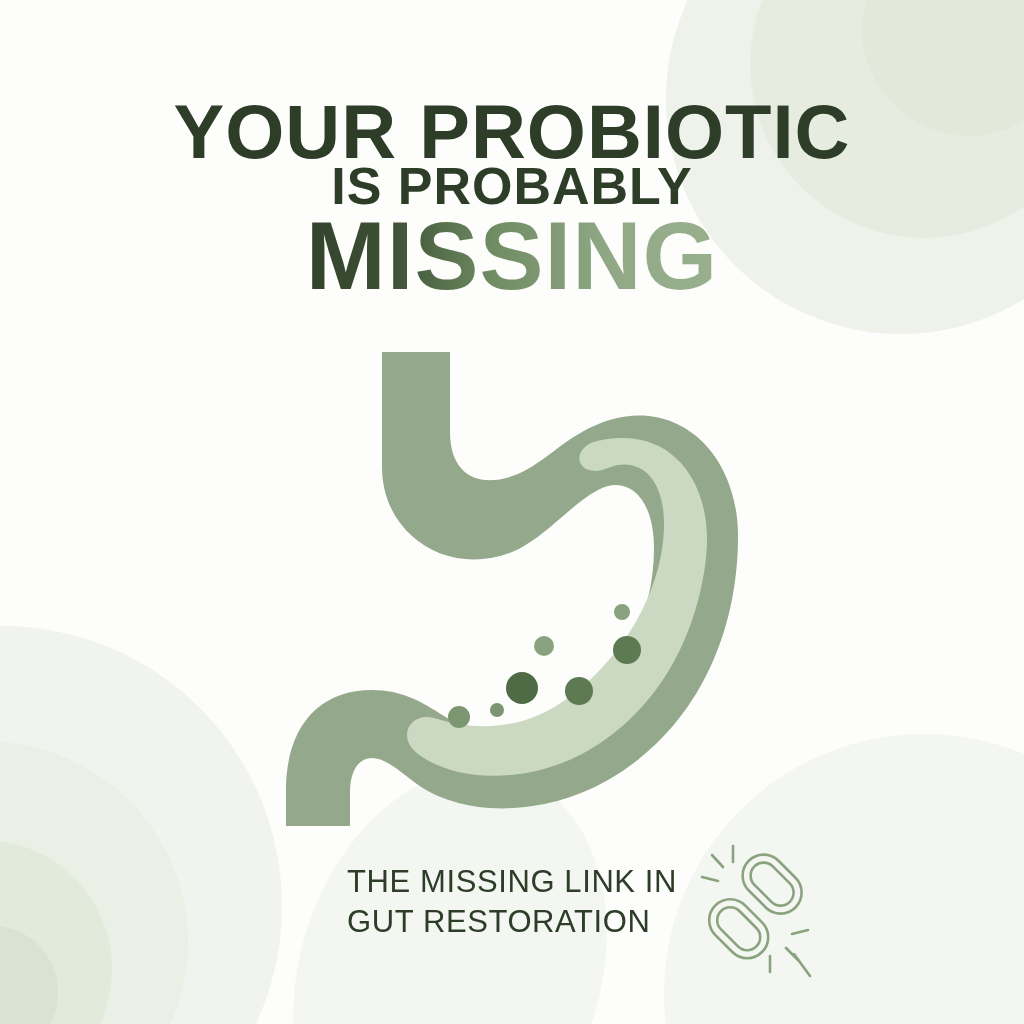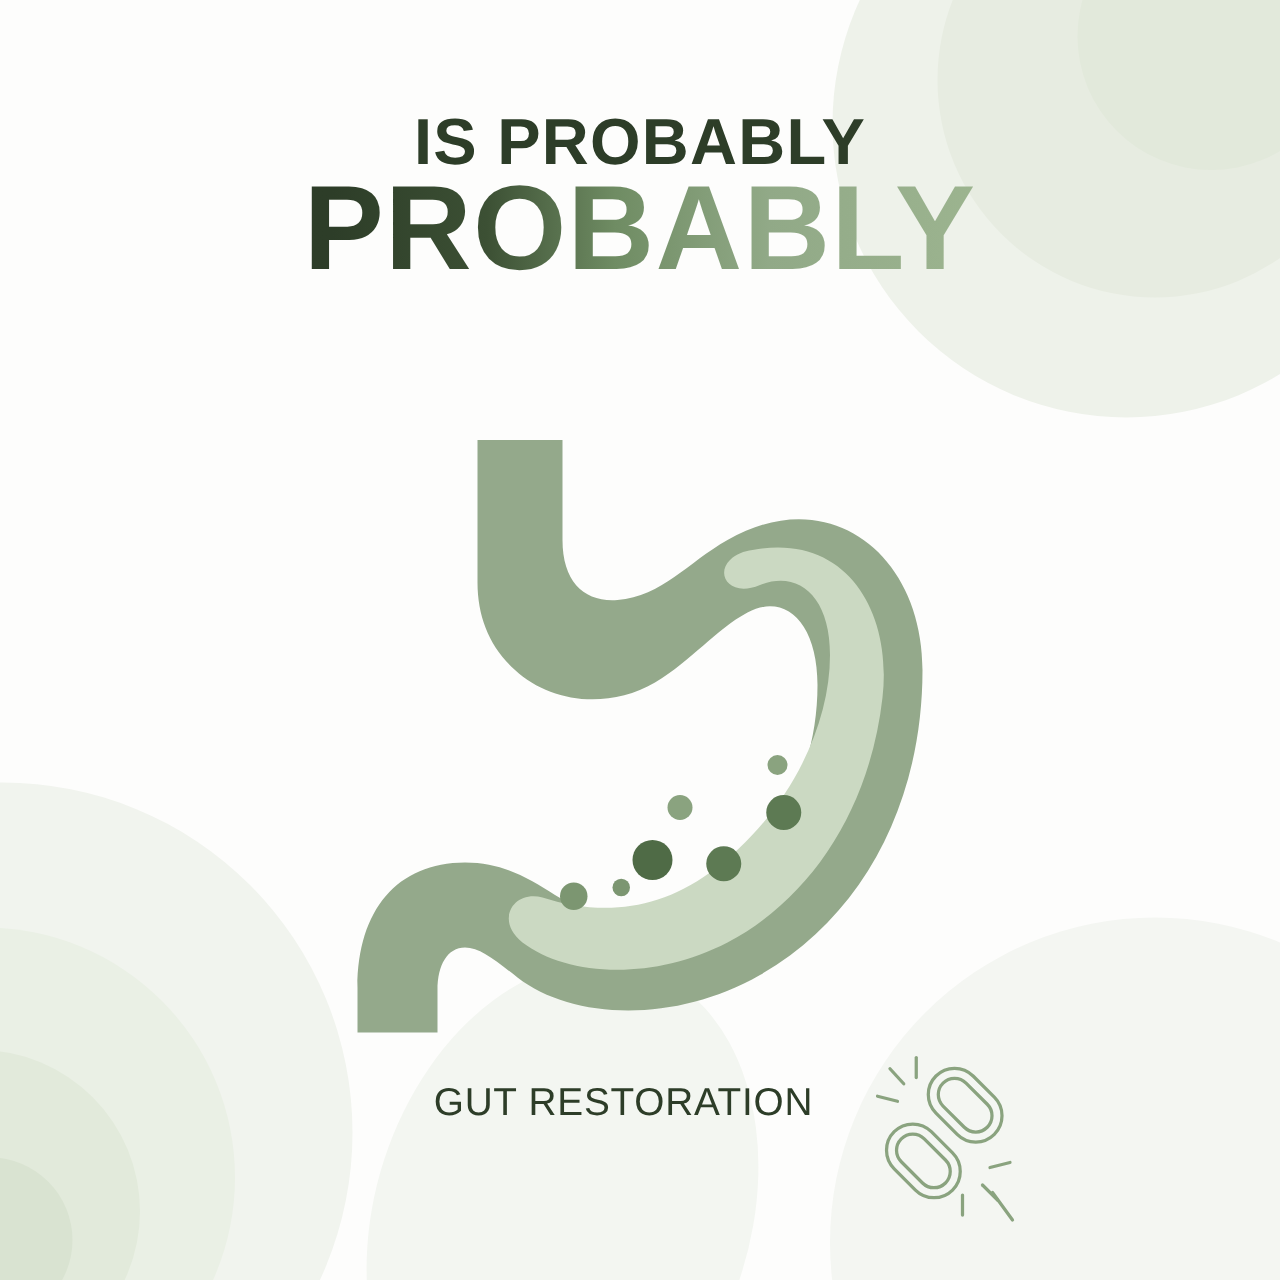--- a/index.html
+++ b/index.html
@@ -145,22 +145,23 @@
     <div class="bg-circle tr1"></div>
     <div class="bg-circle tr2"></div>
     <div class="bg-circle tr3"></div>
     <div class="bg-circle bl1"></div>
     <div class="bg-circle bl2"></div>
     <div class="bg-circle bl3"></div>
     <div class="bg-circle bl4"></div>
   </div>
 
   <div class="headline">
+    <span class="hl-line hl-1">YOUR PROBIOTIC</span>
     <span class="hl-line hl-2">IS PROBABLY</span>
-    <span class="hl-line hl-3">PROBABLY</span>
+    <span class="hl-line hl-3">MISSING</span>
   </div>
 
   <div class="stomach-wrap">
     <svg viewBox="0 0 480 500" xmlns="http://www.w3.org/2000/svg" aria-hidden="true">
 
       <path d="M110,12
                L178,12
                L178,92
                C178,126 196,142 222,140
                C258,137 278,110 310,92
@@ -197,20 +198,21 @@
       <circle cx="355" cy="310" r="14" fill="#5d7a53"></circle>
       <circle cx="272" cy="306" r="10" fill="#8aa37f"></circle>
       <circle cx="307" cy="351" r="14" fill="#5d7a53"></circle>
       <circle cx="250" cy="348" r="16" fill="#4f6b46"></circle>
       <circle cx="225" cy="370" r="7" fill="#7c9671"></circle>
       <circle cx="187" cy="377" r="11" fill="#7c9671"></circle>
     </svg>
   </div>
 
   <div class="tagline">
+    <span class="tag-line">THE MISSING LINK IN</span>
     <span class="tag-line">GUT RESTORATION</span>
   </div>
 
   <div class="chain-icon">
     <svg viewBox="0 0 122 146" xmlns="http://www.w3.org/2000/svg" aria-hidden="true">
       <g stroke="#8aa37f" stroke-width="2.6" fill="none" stroke-linecap="round" stroke-linejoin="round">
 
         <g transform="rotate(-45 76 46)">
           <rect x="55" y="16" width="42" height="66" rx="21" ry="21"></rect>
           <rect x="63" y="24" width="26" height="50" rx="13" ry="13"></rect>

